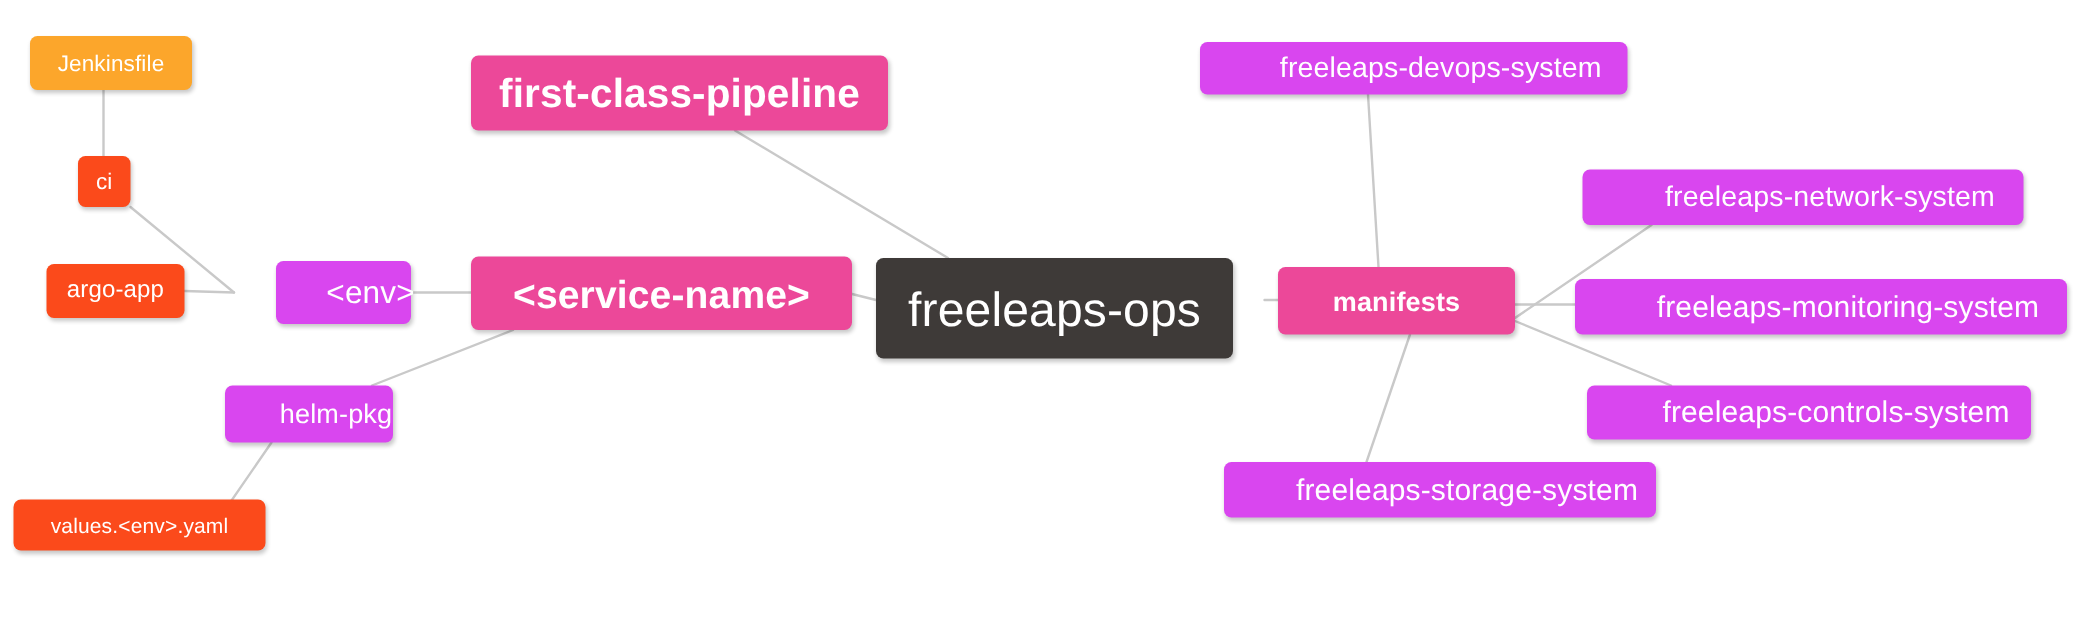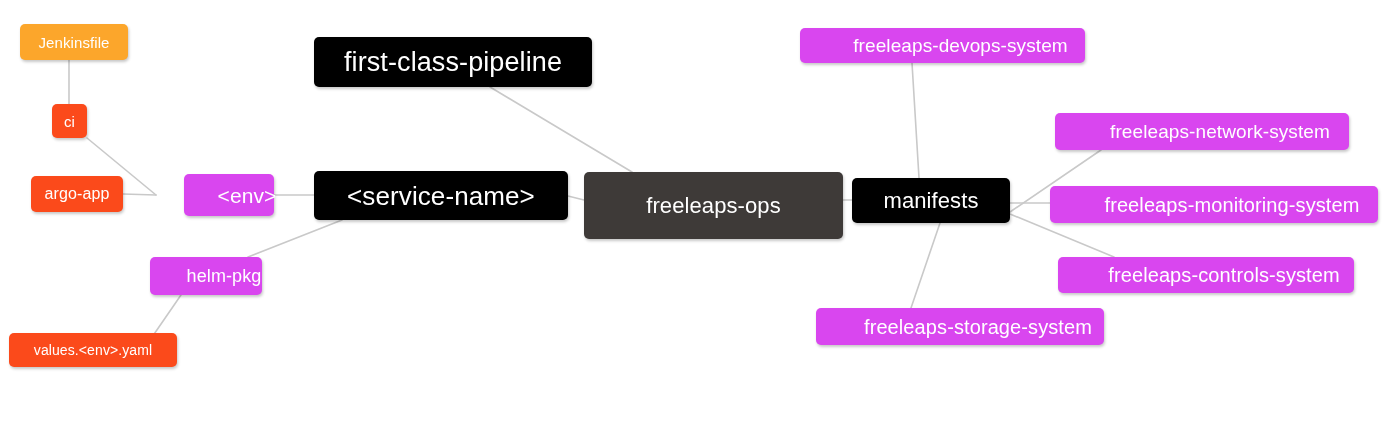--- a/index.html
+++ b/index.html
@@ -30,21 +30,21 @@
     justify-content: center;
     color: #ffffff;
     border-radius: 5px;
     white-space: nowrap;
     box-shadow: 1px 2px 3px rgba(0,0,0,0.22);
     letter-spacing: 0.1px;
     z-index: 2;
     line-height: 1;
   }
   .n-root  { background: #3e3a38; }
-  .n-blue  { background: #000000; }
+  .n-blue  { background: #ec4899; font-weight: bold; }
   .n-green { background: #d946ef; padding-left: 36px; }
   .n-red   { background: #fb4a1b; }
   .n-orange{ background: #fca62b; }
 </style>
 </head>
 <body>
 
 <div id="canvas">
   <svg id="edge-layer" viewBox="0 0 1390 421" width="1390" height="421">
       <line x1="69" y1="60" x2="69" y2="104" stroke="#c9c9c9" stroke-width="1.6" stroke-linecap="round"></line>
@@ -64,21 +64,21 @@
     </svg>
   <div id="node-layer">
       <div class="node n-orange" style="left: 20px; top: 24px; width: 108px; height: 36px; font-size: 15px;">Jenkinsfile</div>
       <div class="node n-red" style="left: 52px; top: 104px; width: 35px; height: 34px; font-size: 15px;">ci</div>
       <div class="node n-red" style="left: 31px; top: 176px; width: 92px; height: 36px; font-size: 16px;">argo-app</div>
       <div class="node n-green" style="left: 156px; top: 174px; width: 90px; height: 42px; font-size: 21px; margin-left: 28px;">&lt;env&gt;</div>
       <div class="node n-green" style="left: 150px; top: 257px; width: 112px; height: 38px; font-size: 18px;">helm-pkg</div>
       <div class="node n-red" style="left: 9px; top: 333px; width: 168px; height: 34px; font-size: 14px;">values.&lt;env&gt;.yaml</div>
       <div class="node n-blue" style="left: 314px; top: 37px; width: 278px; height: 50px; font-size: 27px;">first-class-pipeline</div>
       <div class="node n-blue" style="left: 314px; top: 171px; width: 254px; height: 49px; font-size: 26px;">&lt;service-name&gt;</div>
-      <div class="node n-root" style="left: 584px; top: 172px; width: 259px; height: 67px; font-size: 22px;">freeleaps-ops</div>
-      <div class="node n-blue" style="left: 852px; top: 178px; width: 158px; height: 45px; font-size: 22px;">manifests</div>
+      <div class="node n-root" style="left: 584px; top: 172px; width: 238px; height: 67px; font-size: 32px;">freeleaps-ops</div>
+      <div class="node n-blue" style="left: 852px; top: 178px; width: 158px; height: 45px; font-size: 18px;">manifests</div>
       <div class="node n-green" style="left: 800px; top: 28px; width: 285px; height: 35px; font-size: 19px;">freeleaps-devops-system</div>
       <div class="node n-green" style="left: 1055px; top: 113px; width: 294px; height: 37px; font-size: 19px;">freeleaps-network-system</div>
       <div class="node n-green" style="left: 1050px; top: 186px; width: 328px; height: 37px; font-size: 20px;">freeleaps-monitoring-system</div>
       <div class="node n-green" style="left: 1058px; top: 257px; width: 296px; height: 36px; font-size: 20px;">freeleaps-controls-system</div>
       <div class="node n-green" style="left: 816px; top: 308px; width: 288px; height: 37px; font-size: 20px;">freeleaps-storage-system</div>
     </div>
 </div>
 
 </body></html>

